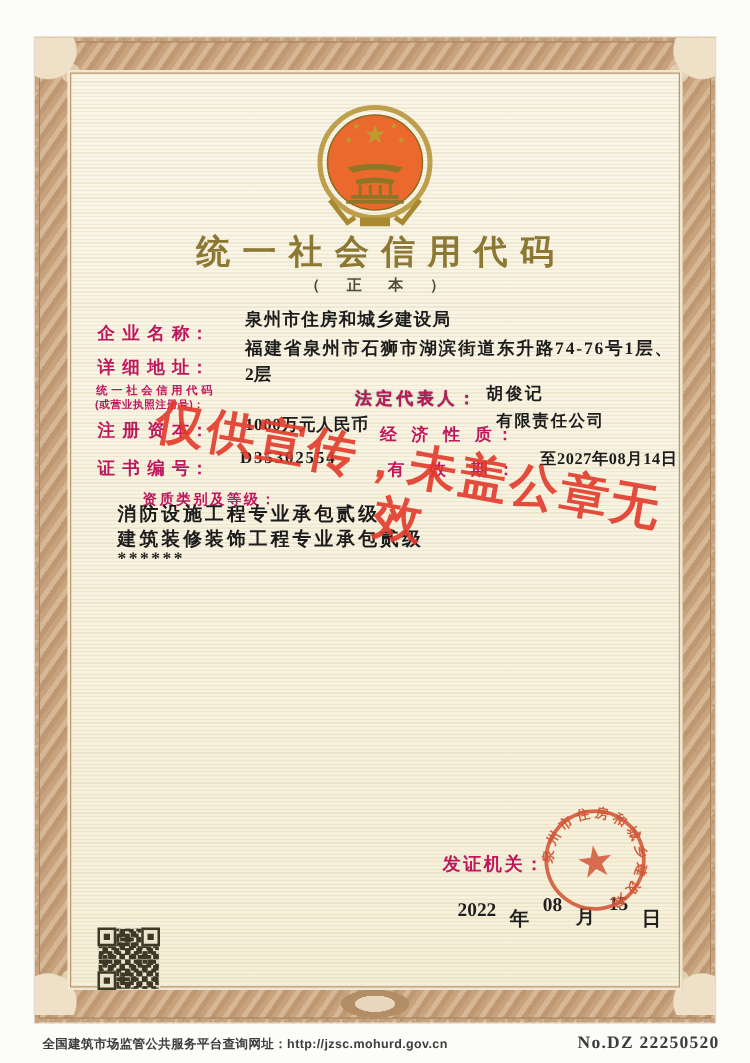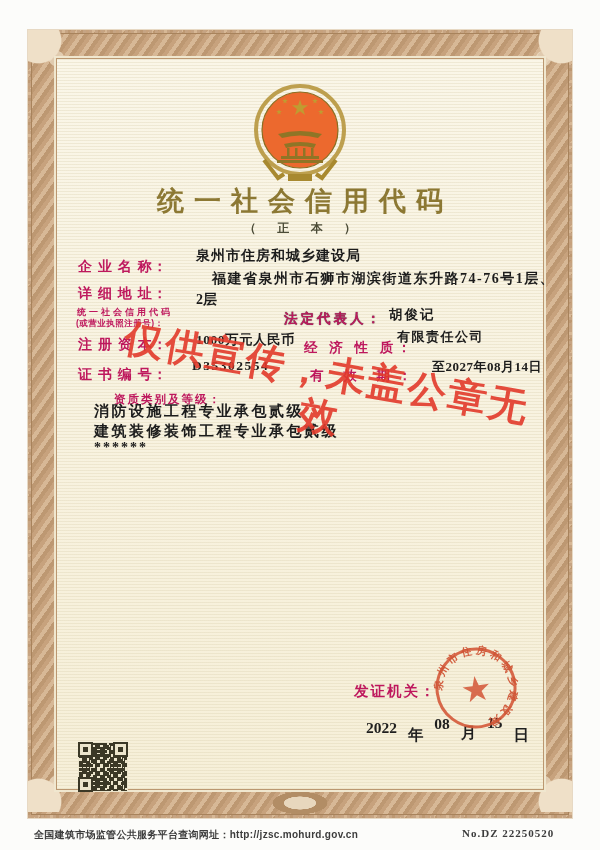--- a/index.html
+++ b/index.html
@@ -112,21 +112,21 @@
     <rect x="37" y="90" width="24" height="7" fill="#a8892f"></rect>
   </svg>
 
   <div class="abs title">统一社会信用代码</div>
   <div class="abs subtitle">（ 正 本 ）</div>
 
   <div class="abs lbl" style="left:78px; top:258px; font-size:14px; letter-spacing:1px;">企 业 名 称：</div>
   <div class="abs val" style="left:196px; top:247px; font-size:14px; letter-spacing:1px;">泉州市住房和城乡建设局</div>
 
   <div class="abs lbl" style="left:78px; top:285px; font-size:14px; letter-spacing:1px;">详 细 地 址：</div>
-  <div class="abs val" style="left:212px; top:270px; font-size:14px; letter-spacing:1.5px;">福建省泉州市石狮市湖滨街道东升路74-76号1层、</div>
+  <div class="abs val" style="left:196px; top:270px; font-size:14px; letter-spacing:1.5px;">福建省泉州市石狮市湖滨街道东升路74-76号1层、</div>
   <div class="abs val" style="left:196px; top:291px; font-size:14px;">2层</div>
 
   <div class="abs lbl" style="left:77px; top:306px; font-size:9px; letter-spacing:3px;">统一社会信用代码</div>
   <div class="abs lbl" style="left:76px; top:318px; font-size:8.5px; letter-spacing:0.5px;">(或营业执照注册号)：</div>
 
   <div class="abs lbl" style="left:284px; top:310px; font-size:13.5px; letter-spacing:3px; text-shadow:0 0 1px #2e2e2a;">法定代表人：</div>
   <div class="abs val" style="left:389px; top:306px; font-size:13.5px; letter-spacing:2px;">胡俊记</div>
   <div class="abs val" style="left:397px; top:328px; font-size:13px; letter-spacing:1.5px;">有限责任公司</div>
 
   <div class="abs lbl" style="left:78px; top:336px; font-size:14px; letter-spacing:1px;">注 册 资 本：</div>
@@ -169,15 +169,15 @@
   </svg>
 
   <div class="abs qr">
     <div class="dots"></div>
     <div class="finder tl"></div>
     <div class="finder tr"></div>
     <div class="finder bl"></div>
   </div>
 
   <div class="abs footer-text" style="left:34px; top:828px; font-size:10px; letter-spacing:0.3px;">全国建筑市场监管公共服务平台查询网址：http://jzsc.mohurd.gov.cn</div>
-  <div class="abs footer-text" style="left:462px; top:827px; font-size:11px; letter-spacing:1px; font-family:'Liberation Serif',serif;">No.DZ  22250520</div>
+  <div class="abs footer-text" style="left:462px; top:827px; font-size:14px; letter-spacing:1px; font-family:'Liberation Serif',serif;">No.DZ  22250520</div>
 
 </div>
 
 </body></html>

